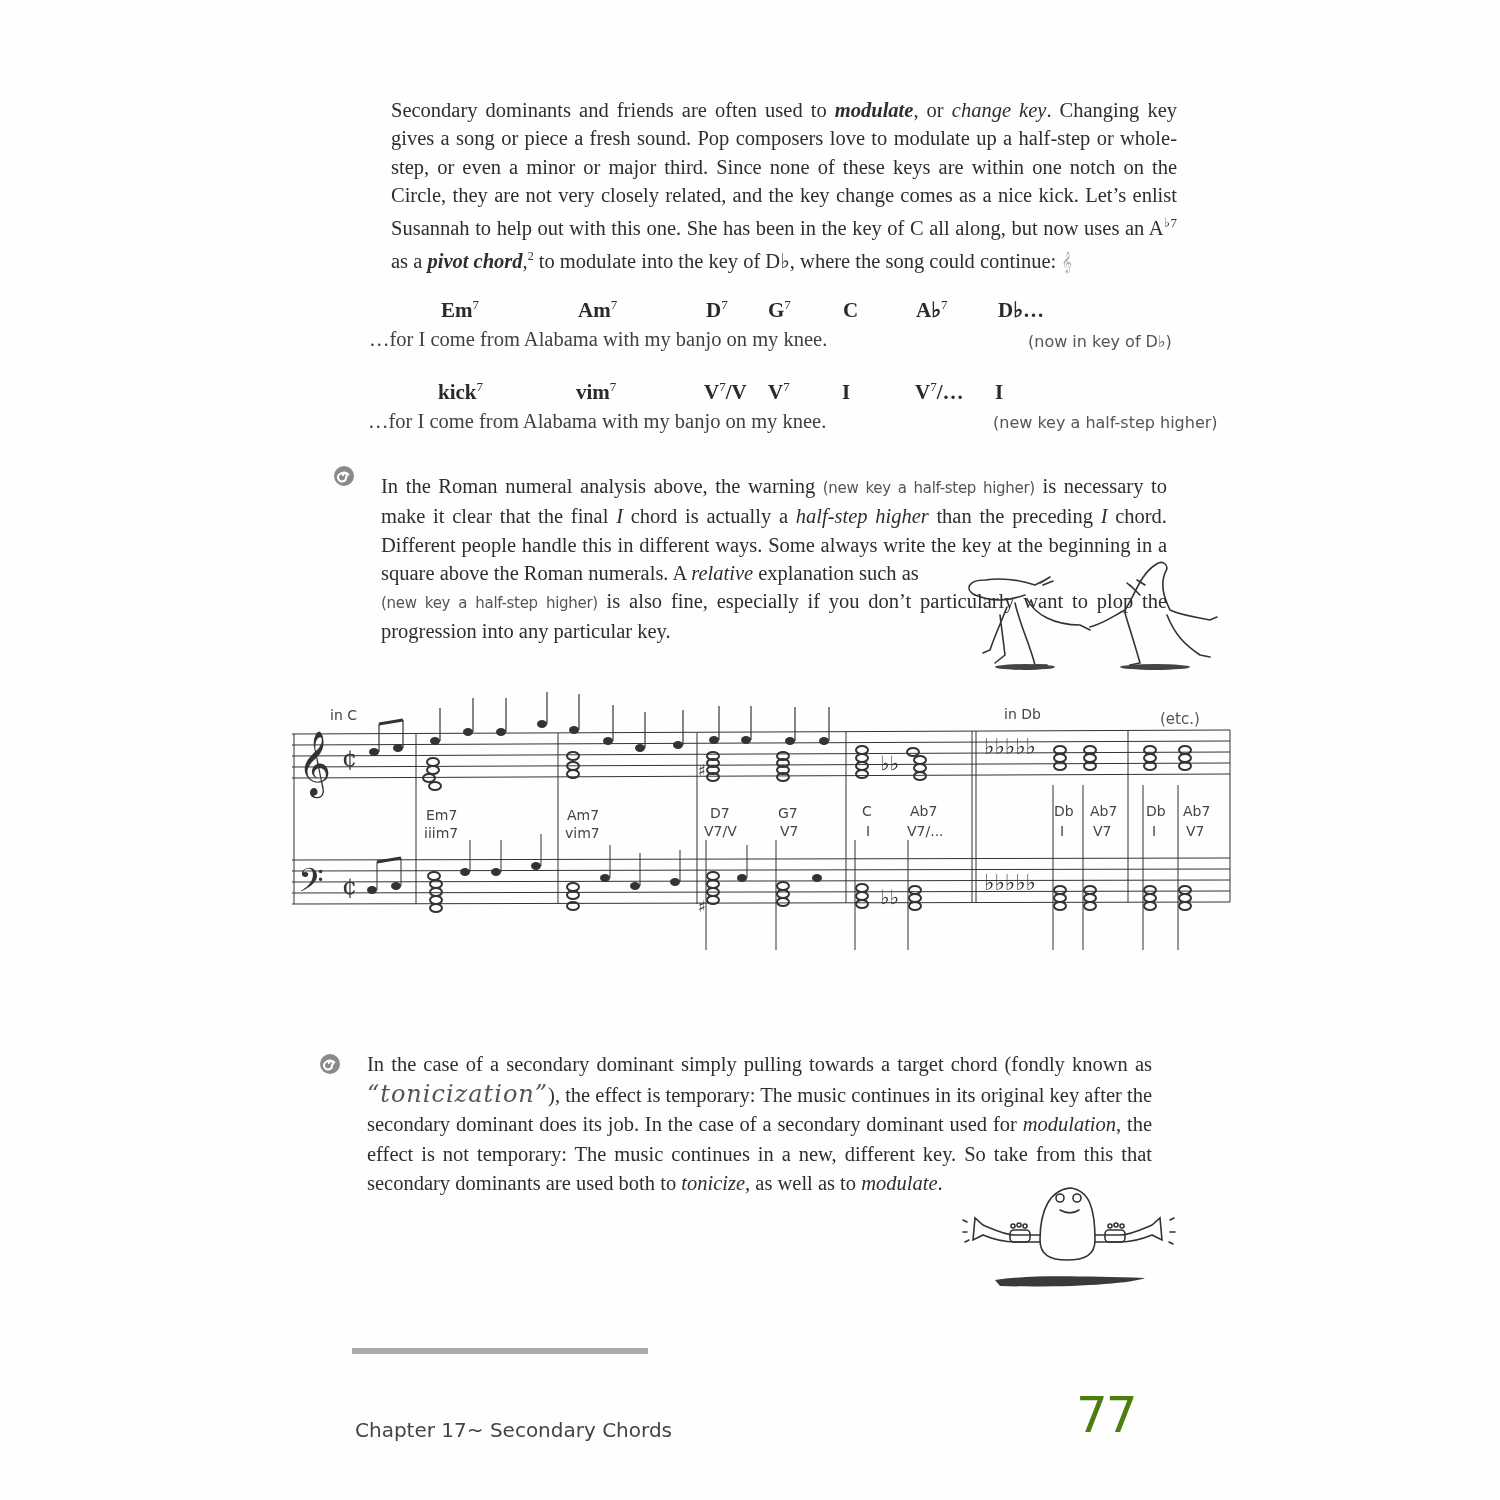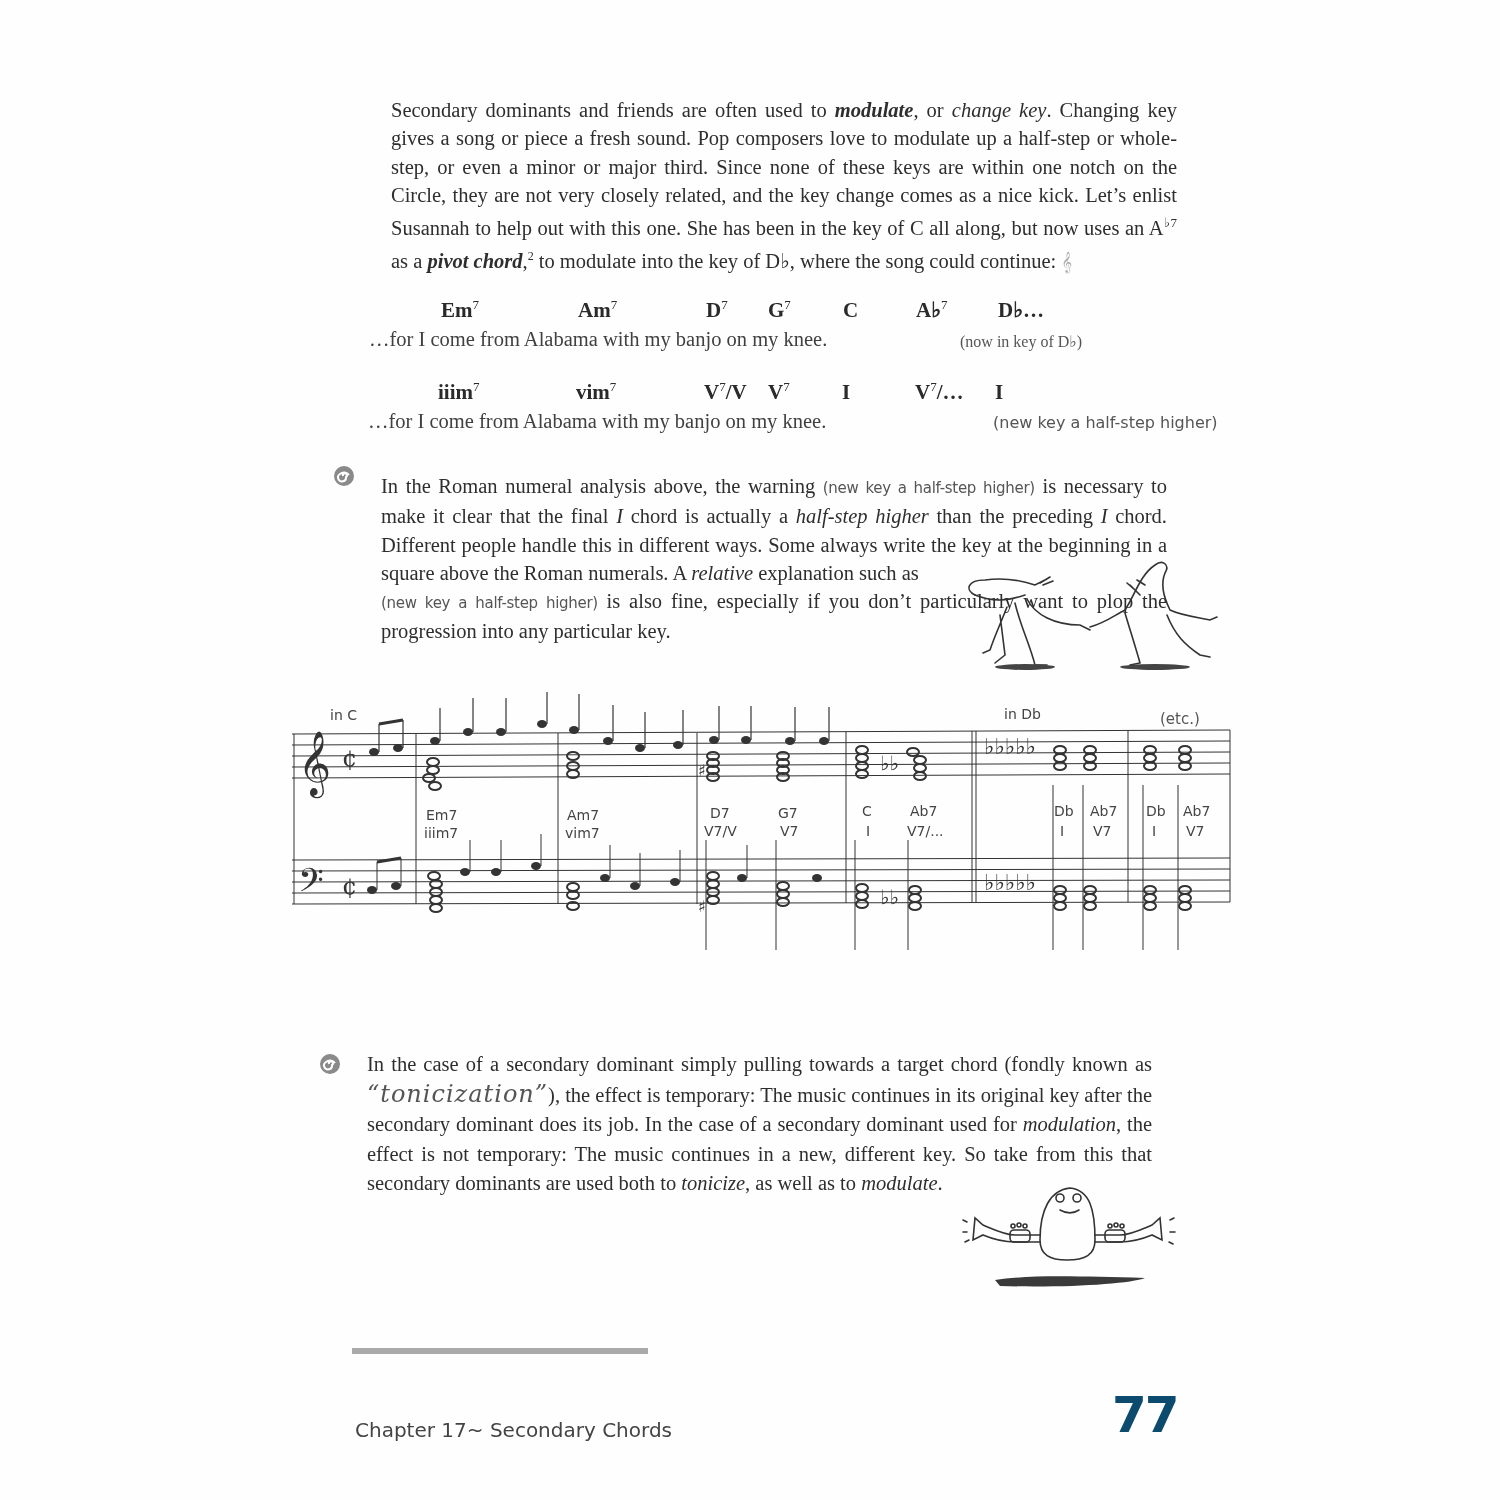--- a/index.html
+++ b/index.html
@@ -21,21 +21,21 @@
   .spiral { position:absolute; width:22px; height:22px; }
   .score { position:absolute; left:290px; top:690px; width:945px; height:270px; }
   .caption-wrap { position:absolute; left:470px; top:968px; }
   .caption { font-family:"DejaVu Sans", sans-serif; font-size:19px; color:#555; position:relative; z-index:2; white-space:nowrap; transform:scaleX(0.93); transform-origin:left; }
   .caption-bar { position:absolute; left:-6px; top:20px; width:585px; height:7px; background:#d4d4d4; z-index:1; }
   .foot-bar { position:absolute; left:352px; top:1348px; width:296px; height:6px; background:#aaaaaa; }
   .footnote { position:absolute; left:332px; top:1350px; width:830px; font-family:"DejaVu Sans", sans-serif; font-size:15.5px; line-height:28px; color:#444; }
   .footnote .num { font-size:20px; color:#555; margin-right:4px; }
   .footnote b { font-weight:bold; }
   .chapter { position:absolute; left:355px; top:1418px; font-family:"DejaVu Sans", sans-serif; font-size:20px; color:#444; white-space:nowrap; }
-  .pagenum { position:absolute; left:1112px; top:1386px; font-family:"DejaVu Sans", sans-serif; font-size:50px; font-weight:bold; color:#0c4a6e; letter-spacing:-2px; }
+  .pagenum { position:absolute; left:1076px; top:1386px; font-family:"DejaVu Sans", sans-serif; font-size:50px; font-weight:normal; color:#4d7c0f; letter-spacing:-2px; }
   .art { position:absolute; }
 </style>
 </head>
 <body>
 
 <div class="page">
 
 
   <div class="para" style="left:381px; top:86px; width:806px;">
     <p><span>Secondary dominants and friends are often used to </span><b>modulate</b><span>, or </span><em>change key</em><span>. Changing key gives a song or piece a fresh sound. Pop composers love to modulate up a half-step or whole-step, or even a minor or major third. Since none of these keys are within one notch on the Circle, they are not very closely related, and the key change comes as a nice kick. Let’s enlist Susannah to help out with this one. She has been in the key of C all along, but now uses an A</span><sup style="font-size:13px">♭7</sup><span> as a </span><b>pivot chord</b><span>,</span><sup style="font-size:12px">2</sup><span> to modulate into the key of D♭, where the song could continue: </span><span style="color:#aaa;font-size:18px">𝄞</span></p>
@@ -44,24 +44,24 @@
   <div class="chordrow" style="left:0; top:297px;">
     <span style="left:441px"><span style="position:static">Em</span><sup>7</sup></span>
     <span style="left:578px"><span style="position:static">Am</span><sup>7</sup></span>
     <span style="left:706px"><span style="position:static">D</span><sup>7</sup></span>
     <span style="left:768px"><span style="position:static">G</span><sup>7</sup></span>
     <span style="left:843px"><span style="position:static">C</span><sup></sup></span>
     <span style="left:916px"><span style="position:static">A♭</span><sup>7</sup></span>
     <span style="left:998px"><span style="position:static">D♭…</span><sup></sup></span>
   </div>
   <div class="lyric" style="left:369px; top:328px;">…for I come from Alabama with my banjo on my knee.</div>
-  <div class="note-right" style="left:960px; top:332px;font-family:Liberation Serif, serif;">(now in key of D♭)</div>
+  <div class="note-right" style="left:1028px; top:332px;">(now in key of D♭)</div>
 
   <div class="chordrow" style="left:0; top:379px;">
-    <span style="left:438px"><span style="position:static">iiim</span><sup>7</sup></span>
+    <span style="left:438px"><span style="position:static">kick</span><sup>7</sup></span>
     <span style="left:576px"><span style="position:static">vim</span><sup>7</sup></span>
     <span style="left:704px"><span style="position:static">V</span><sup>7</sup><span style="position:static">/V</span></span>
     <span style="left:768px"><span style="position:static">V</span><sup>7</sup></span>
     <span style="left:842px"><span style="position:static">I</span><sup></sup></span>
     <span style="left:915px"><span style="position:static">V</span><sup>7</sup><span style="position:static">/…</span></span>
     <span style="left:995px"><span style="position:static">I</span><sup></sup></span>
   </div>
   <div class="lyric" style="left:368px; top:410px;">…for I come from Alabama with my banjo on my knee.</div>
   <div class="note-right" style="left:993px; top:413px;">(new key a half-step higher)</div>
 

